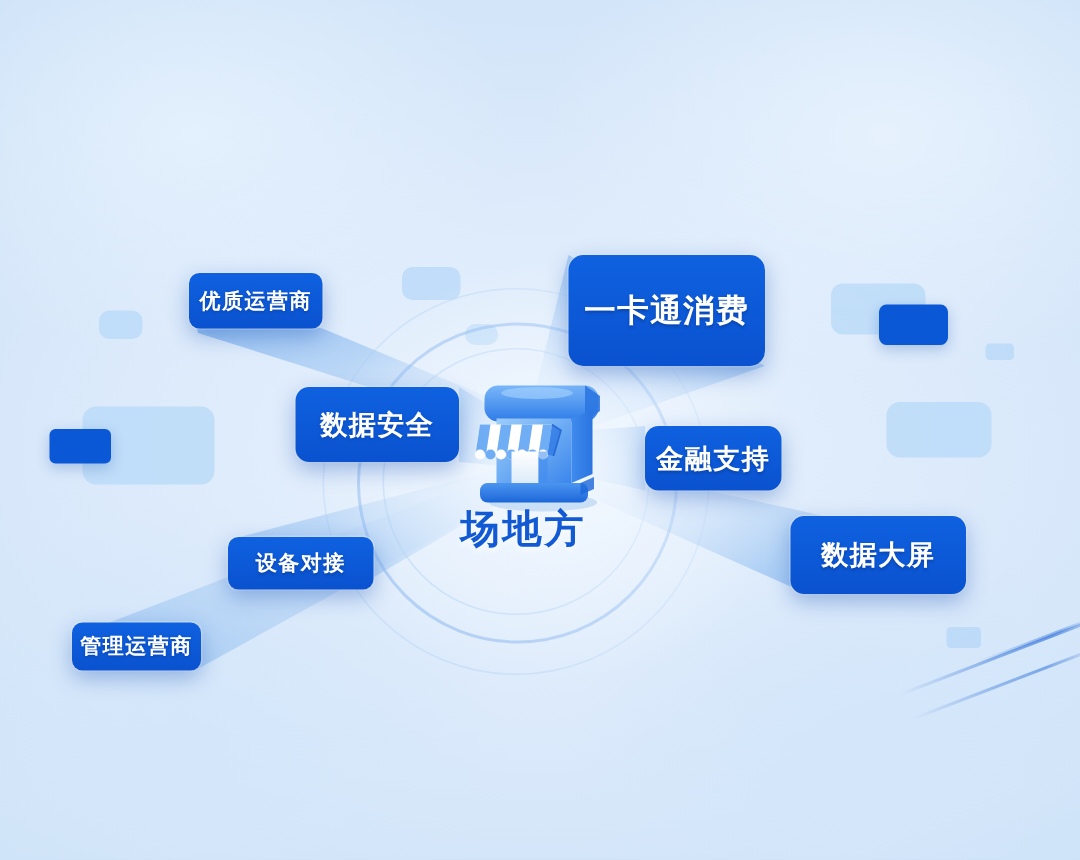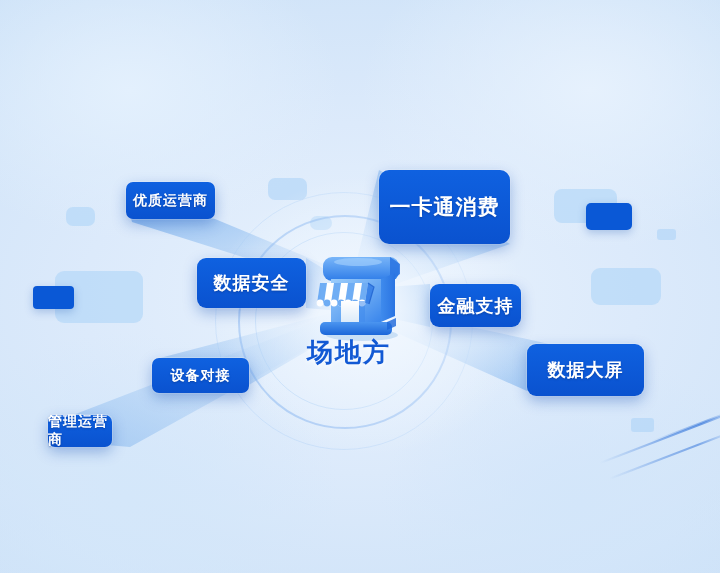--- a/index.html
+++ b/index.html
@@ -64,21 +64,21 @@
 
   .card.big{font-size:21px;border-radius:10px;}
   .card.mid{font-size:18px;border-radius:9px;}
   .card.sm{font-size:14px;border-radius:7px;}
 
   
   #card-ykt  {left:379px;top:170px;width:131px;height:74px;}
   #card-jrzc {left:197px;top:258px;width:109px;height:50px;}
   #card-yzyys{left:126px;top:182px;width:89px;height:37px;}
   #card-sbdj {left:152px;top:358px;width:97px;height:35px;}
-  #card-glyys{left:48px;top:415px;width:64px;height:32px;}
+  #card-glyys{left:48px;top:415px;width:86px;height:32px;}
   #card-sjaq {left:430px;top:284px;width:91px;height:43px;}
   #card-sjdp {left:527px;top:344px;width:117px;height:52px;}
 </style>
 </head>
 <body>
 
 <div id="stage">
 
   <div class="wash wash-tl"></div>
   <div class="wash wash-tr"></div>

